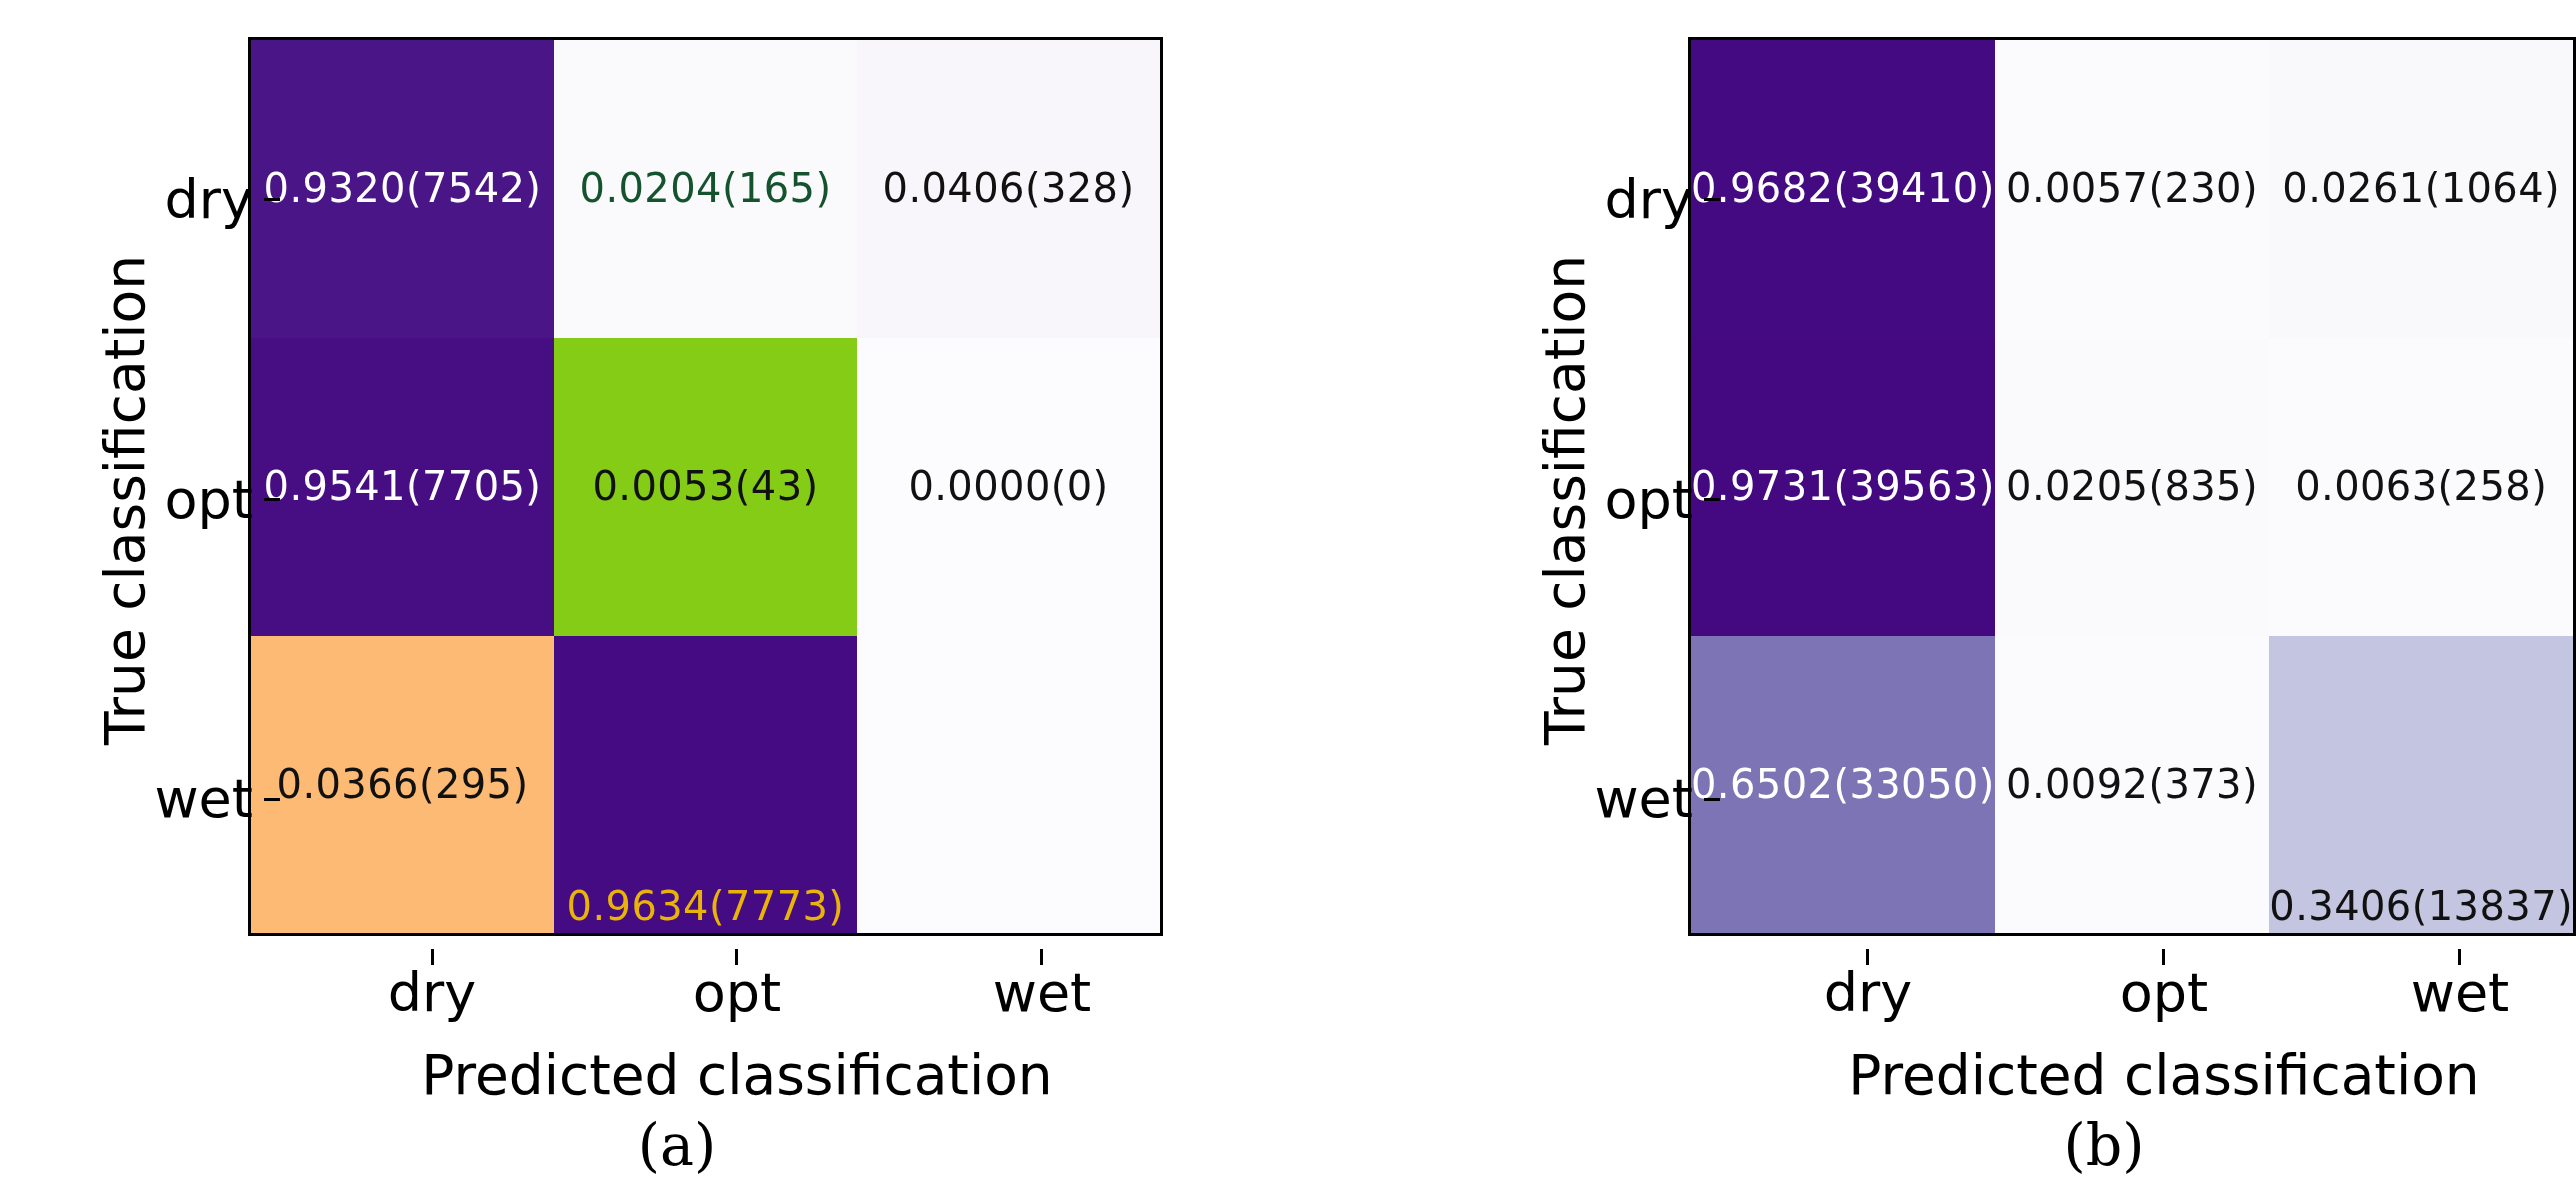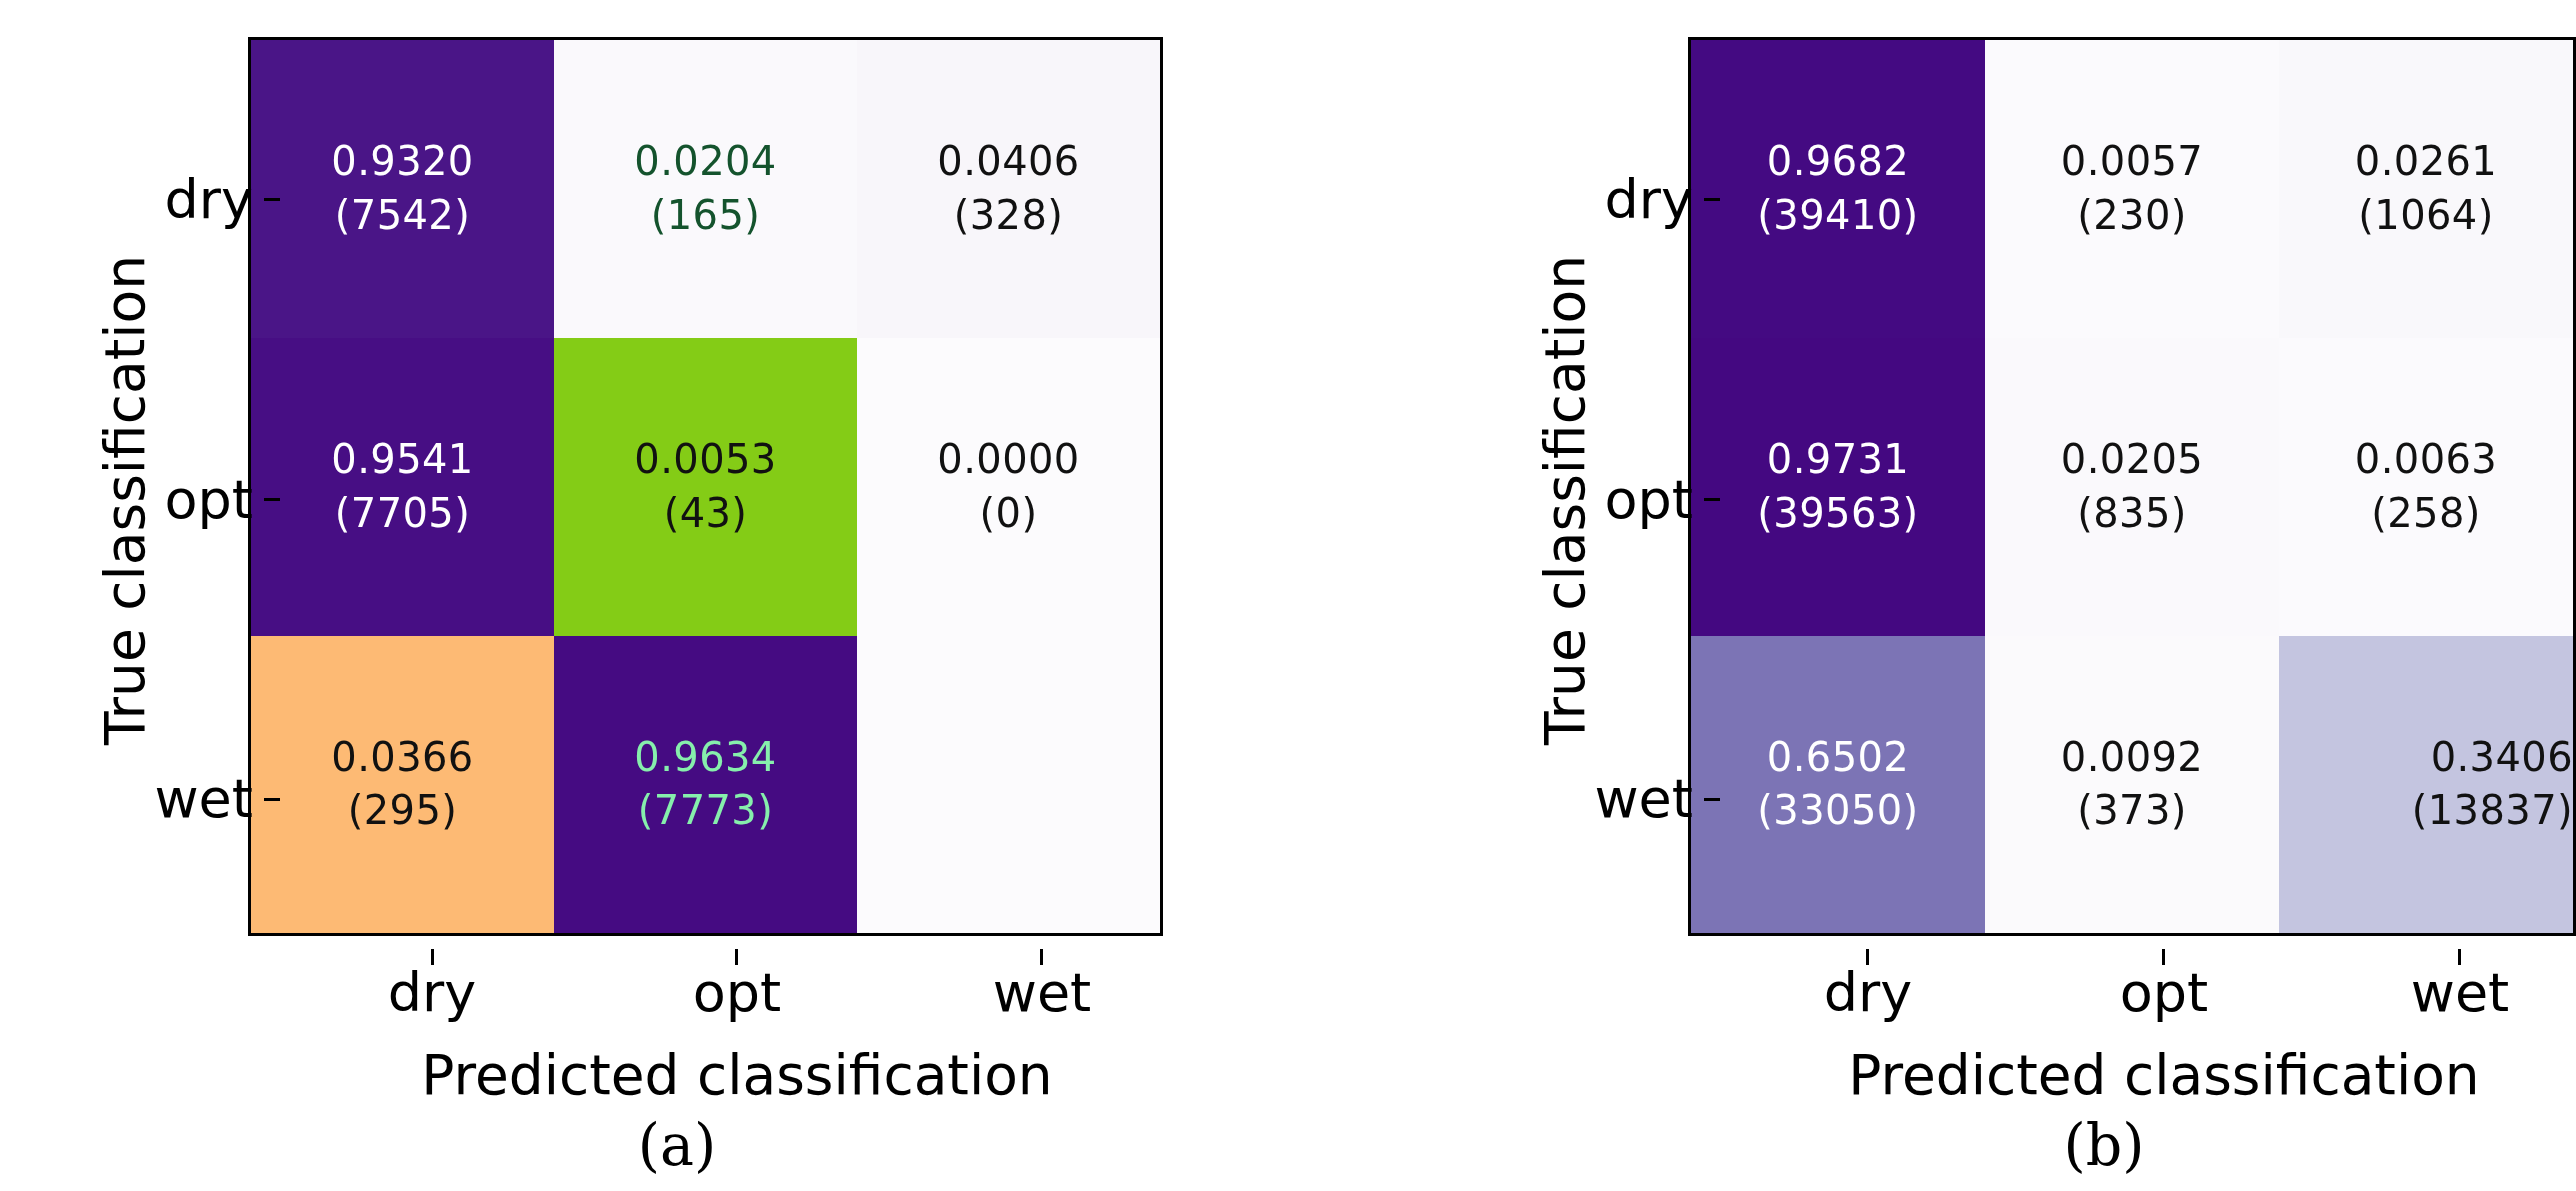--- a/index.html
+++ b/index.html
@@ -16,21 +16,21 @@
     box-sizing: border-box;
     border: 3.2px solid #000000;
     display: grid;
     grid-template-columns: repeat(3, 1fr);
     grid-template-rows: repeat(3, 1fr);
     background: #fcfbfd;
   }
   #panel-a .plot { left: 208px; top: 24.5px; width: 915px; height: 899px; }
   #panel-b .plot { left: 1648px; top: 24.5px; width: 888px; height: 899px; }
   .cell {
-    display: flex; flex-direction: column;
+    display: flex; flex-direction: row;
     align-items: center; justify-content: center;
     font-size: 40px; line-height: 1.34;
     letter-spacing: 0.4px;
   }
   .tick { position: absolute; background: #000000; }
   .xtick-label, .ytick-label {
     position: absolute;
     font-size: 54px; line-height: 1.1; color: #000000;
     white-space: nowrap;
   }
@@ -77,21 +77,21 @@
         <span>(43)</span>
       </div>
       <div class="cell" style="background: rgb(252, 251, 253); color: rgb(17, 17, 17);">
         <span>0.0000</span>
         <span>(0)</span>
       </div>
       <div class="cell" style="background: #fdba74; color: rgb(17, 17, 17);">
         <span>0.0366</span>
         <span>(295)</span>
       </div>
-      <div class="cell" style="background: rgb(69, 11, 130); color: #86efac;">
+      <div class="cell" style="background: rgb(69, 11, 130); color: #eab308; align-items: flex-end;">
         <span>0.9634</span>
         <span>(7773)</span>
       </div>
     </div>
   <div class="xlabel" style="left: 697px; top: 1032px;">Predicted classification</div>
   <figcaption class="caption" style="left: 637px; top: 1101px;">(a)</figcaption>
 <div class="tick" style="left: 391px; top: 936px; width: 3.2px; height: 16px;"></div>
     <div class="xtick-label" style="left: 392px; top: 950px;">dry</div>
     <div class="tick" style="left: 695px; top: 936px; width: 3.2px; height: 16px;"></div>
     <div class="xtick-label" style="left: 697px; top: 950px;">opt</div>

